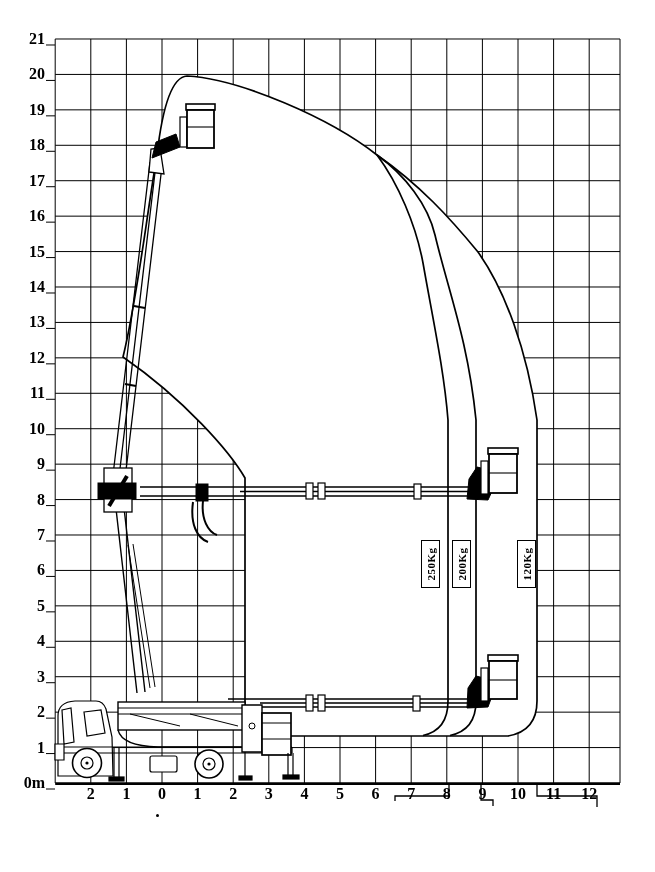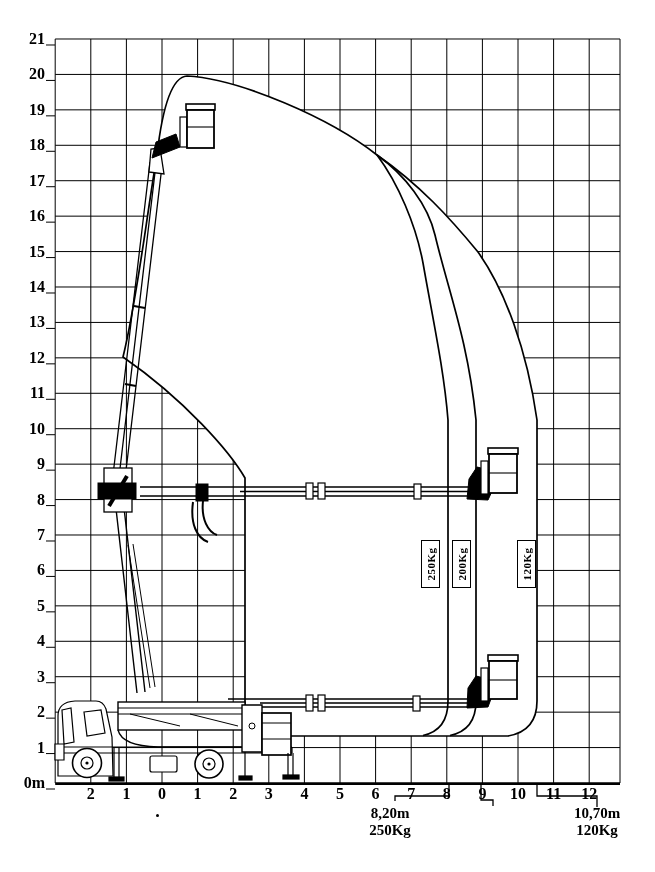--- a/index.html
+++ b/index.html
@@ -252,23 +252,15 @@
   <div class="cap-box" style="left:421px;top:540px;">
     <span>250Kg</span>
   </div>
   <div class="cap-box" style="left:452px;top:540px;">
     <span>200Kg</span>
   </div>
   <div class="cap-box" style="left:517px;top:540px;">
     <span>120Kg</span>
   </div>
 
-  <div class="anno" style="left:335px;top:805px;">
-    <div>8,20m</div>
-    <div>250Kg</div>
-  </div>
-  <div class="anno" style="left:542px;top:805px;">
-    <div>10,70m</div>
-    <div>120Kg</div>
-  </div>
 
   <div class="dot" style="left:156px;top:814px;"></div>
 </div>
 
 </body></html>

